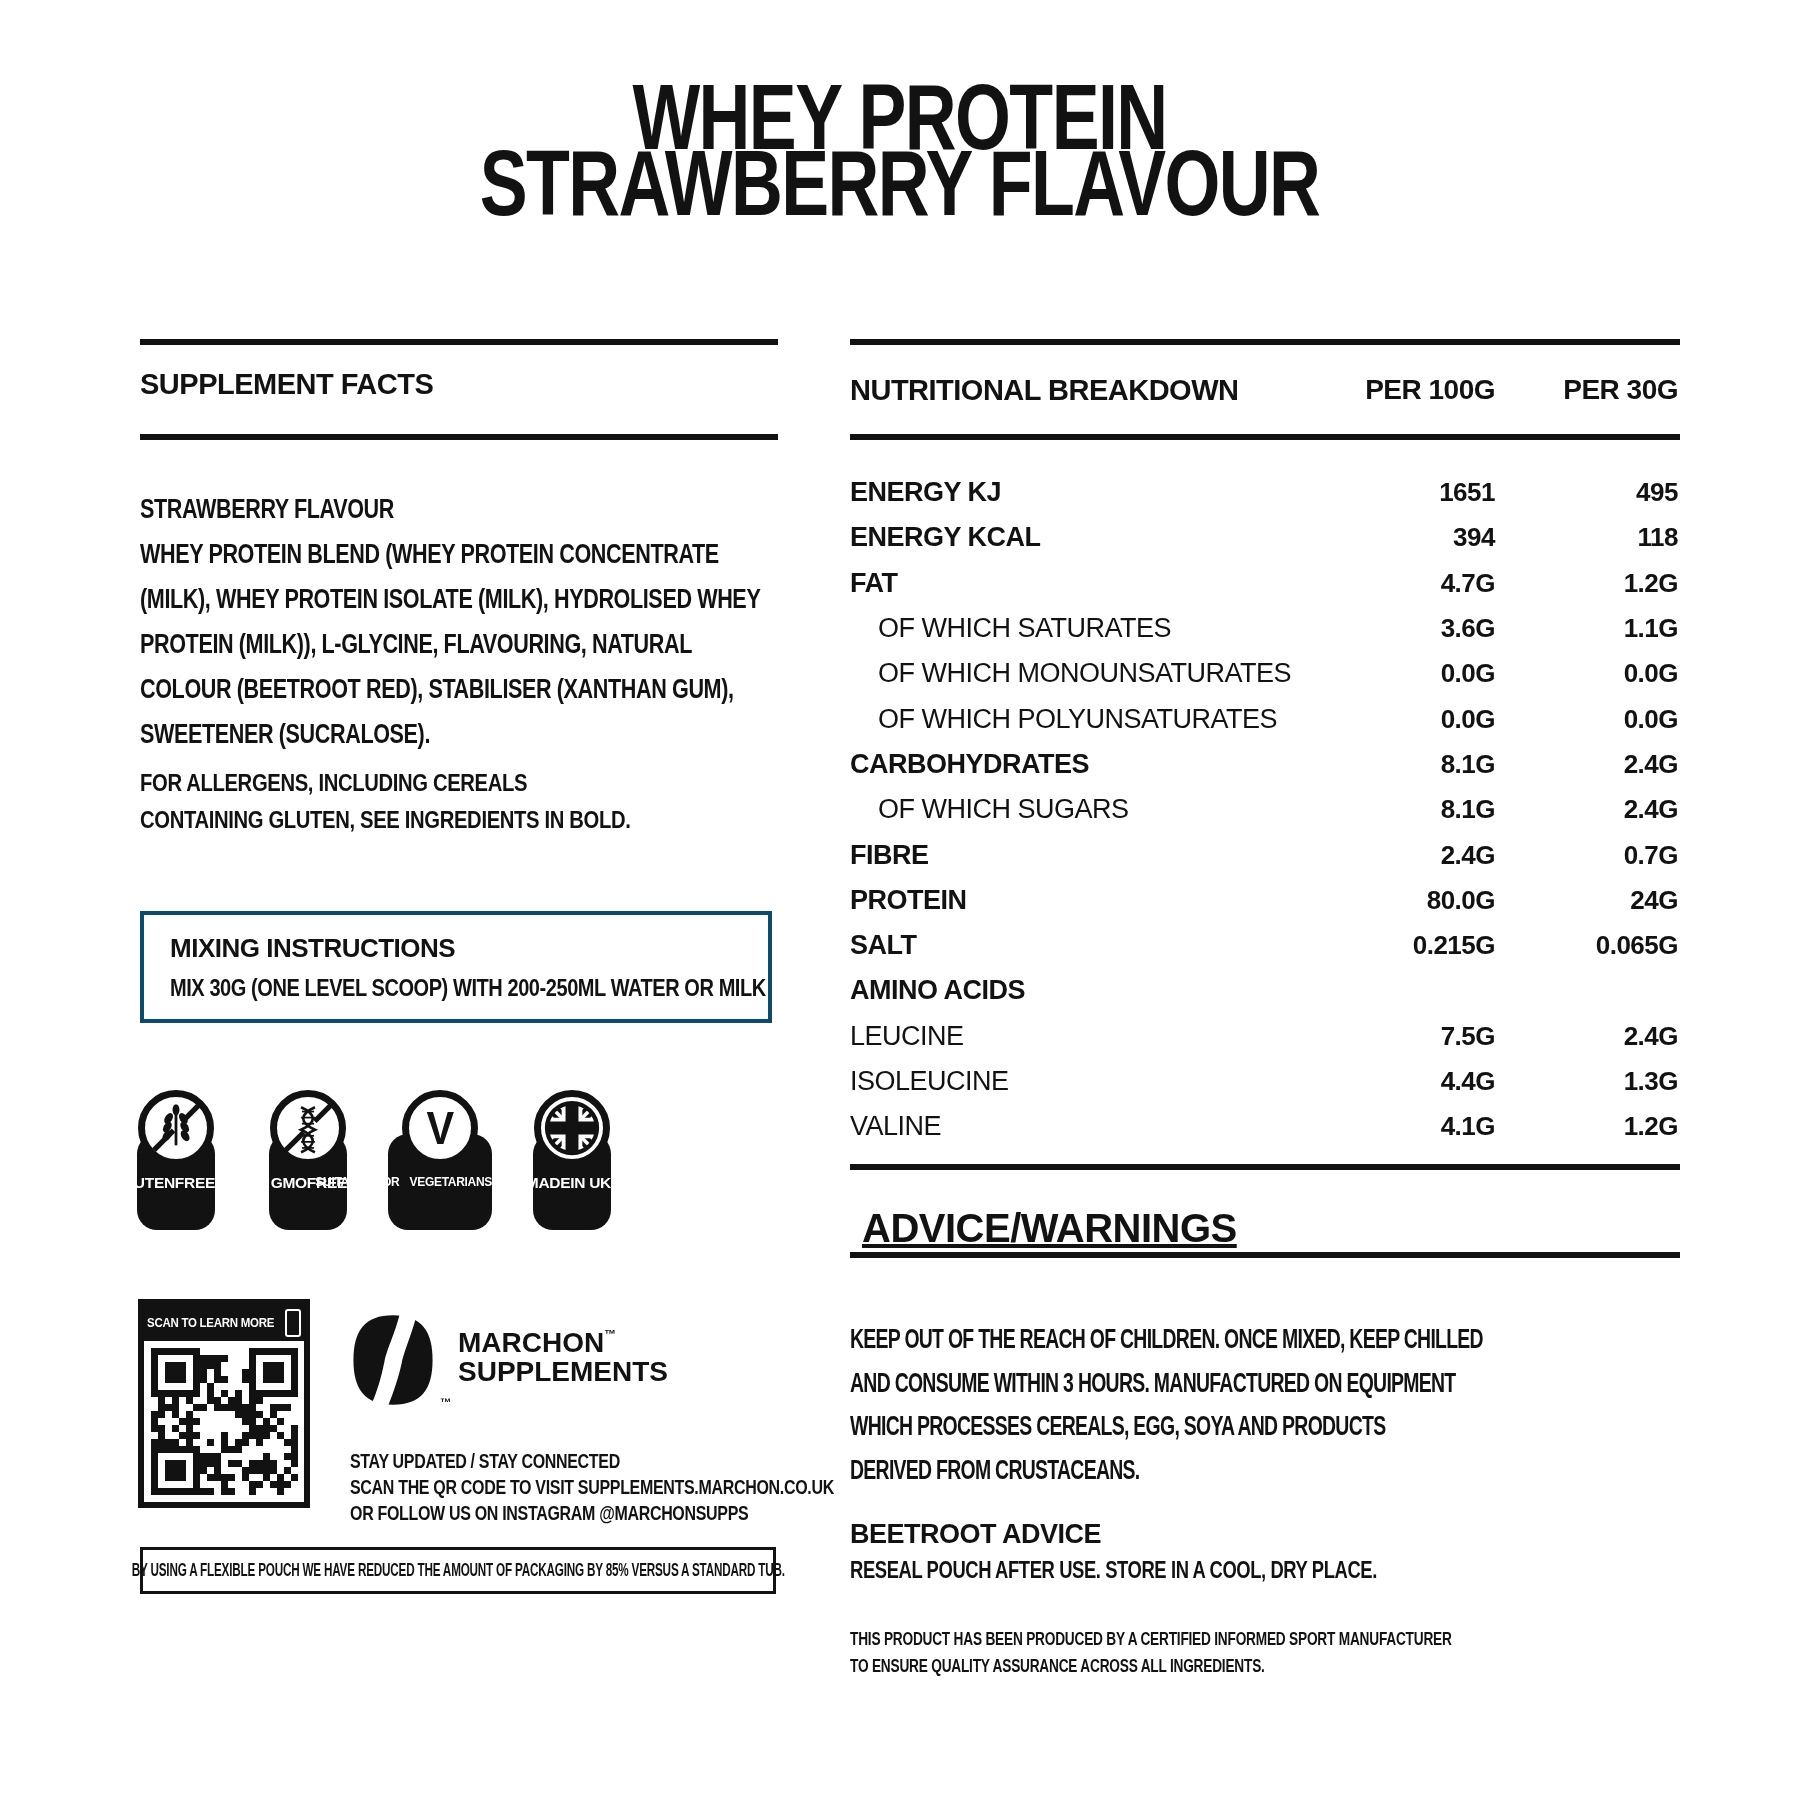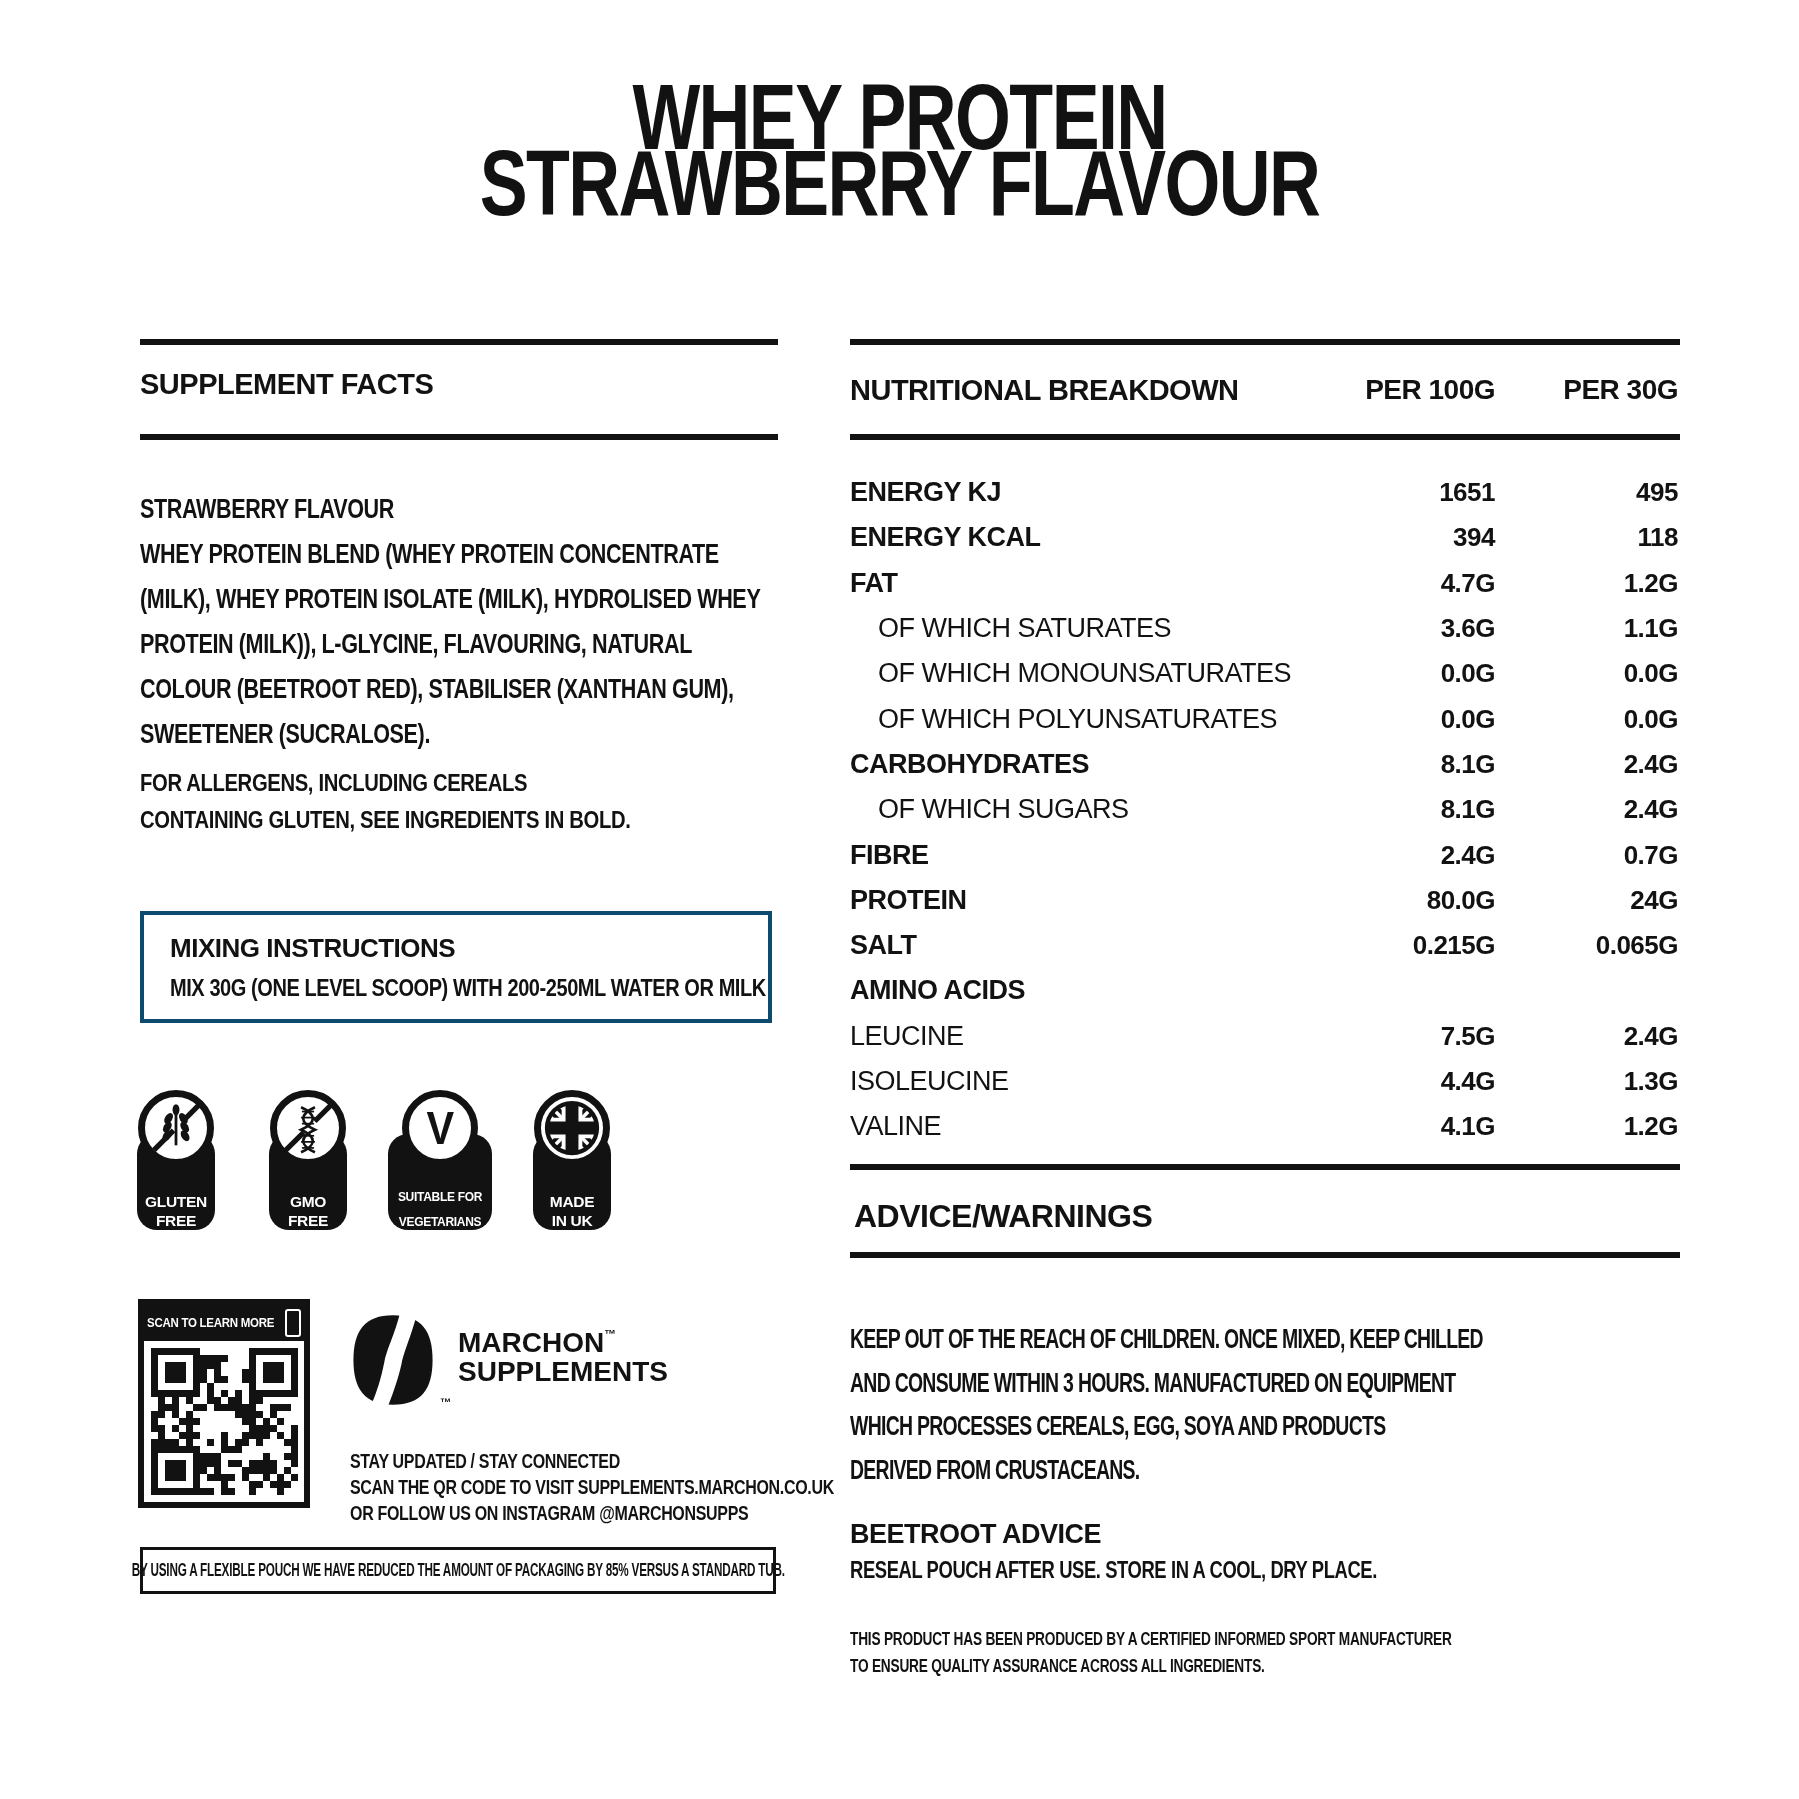--- a/index.html
+++ b/index.html
@@ -26,21 +26,21 @@
            box-sizing:border-box;padding:18px 0 0 26px;}
   .mix-box .mh{font-size:26px;font-weight:800;letter-spacing:-0.5px;}
   .mix-box .mt{font-size:23px;font-weight:700;letter-spacing:-0.5px;margin-top:11px;
                transform:scaleX(0.87);transform-origin:left top;white-space:nowrap;}
 
   
   .badges{position:absolute;left:110px;top:1090px;display:flex;}
   .badge{position:relative;width:132px;height:145px;}
   .badge .tab{position:absolute;top:44px;left:50%;transform:translateX(-50%);
               width:78px;height:96px;background:#121212;border-radius:20px;
-              display:flex;flex-direction:column;justify-content:flex-end;align-items:center;
+              display:flex;flex-direction:row;justify-content:flex-end;align-items:center;
               box-sizing:border-box;z-index:1;}
   .badge.wide .tab{width:104px;gap:10px;}
   .badge .tab span{color:#fff;font-size:15.5px;font-weight:700;line-height:19px;letter-spacing:-0.3px;white-space:nowrap;}
   .badge.wide .tab span{font-size:12px;line-height:15px;}
   .badge .ring{position:absolute;top:0;left:50%;transform:translateX(-50%);
                width:62px;height:62px;background:#fff;border:7px solid #121212;border-radius:50%;
                z-index:2;display:flex;align-items:center;justify-content:center;}
   .badge .vglyph{font-size:46px;font-weight:800;line-height:1;transform:scaleX(0.9);}
 
   
@@ -746,21 +746,21 @@
         <span class="nval">1.3G</span>
       </div>
       <div class="nrow light">
         <span class="nlabel">VALINE</span>
         <span class="nval">4.1G</span>
         <span class="nval">1.2G</span>
       </div>
     </div>
 
   <div class="rule" style="left:850px;top:1164px;width:830px;"></div>
-  <h2 class="sec-head" style="left:850px;top:1194px;margin:4px;font-size:32px;">ADVICE/WARNINGS</h2>
+  <h2 class="sec-head" style="left:850px;top:1194px;margin:12px;font-size:40px;text-decoration:underline;">ADVICE/WARNINGS</h2>
   <div class="rule" style="left:850px;top:1252px;width:830px;"></div>
 
   <div class="warnings">KEEP OUT OF THE REACH OF CHILDREN. ONCE MIXED, KEEP CHILLED
 AND CONSUME WITHIN 3 HOURS. MANUFACTURED ON EQUIPMENT
 WHICH PROCESSES CEREALS, EGG, SOYA AND PRODUCTS
 DERIVED FROM CRUSTACEANS.</div>
   <div class="storage-h">BEETROOT ADVICE</div>
   <div class="storage-t">RESEAL POUCH AFTER USE. STORE IN A COOL, DRY PLACE.</div>
   <div class="certified">THIS PRODUCT HAS BEEN PRODUCED BY A CERTIFIED INFORMED SPORT MANUFACTURER
 TO ENSURE QUALITY ASSURANCE ACROSS ALL INGREDIENTS.</div>

